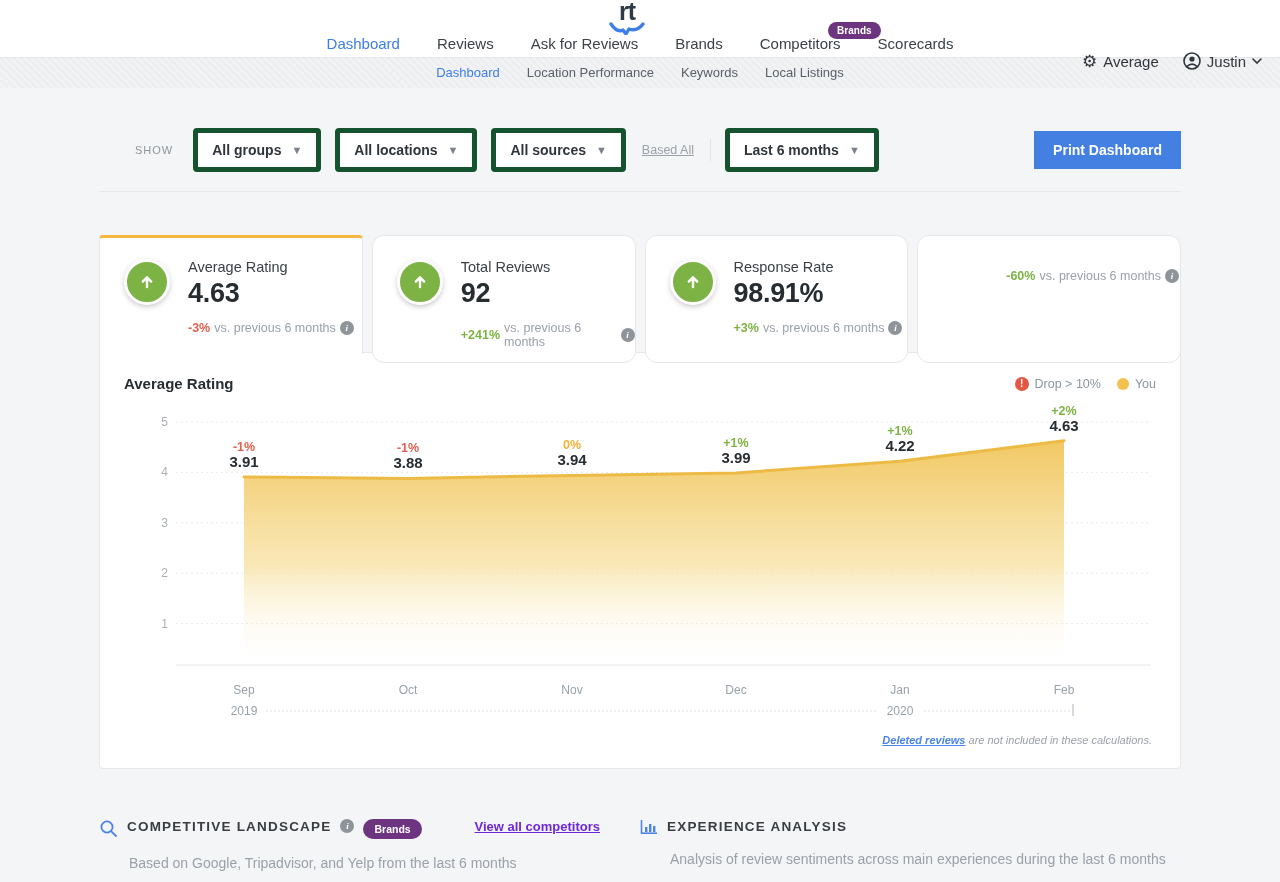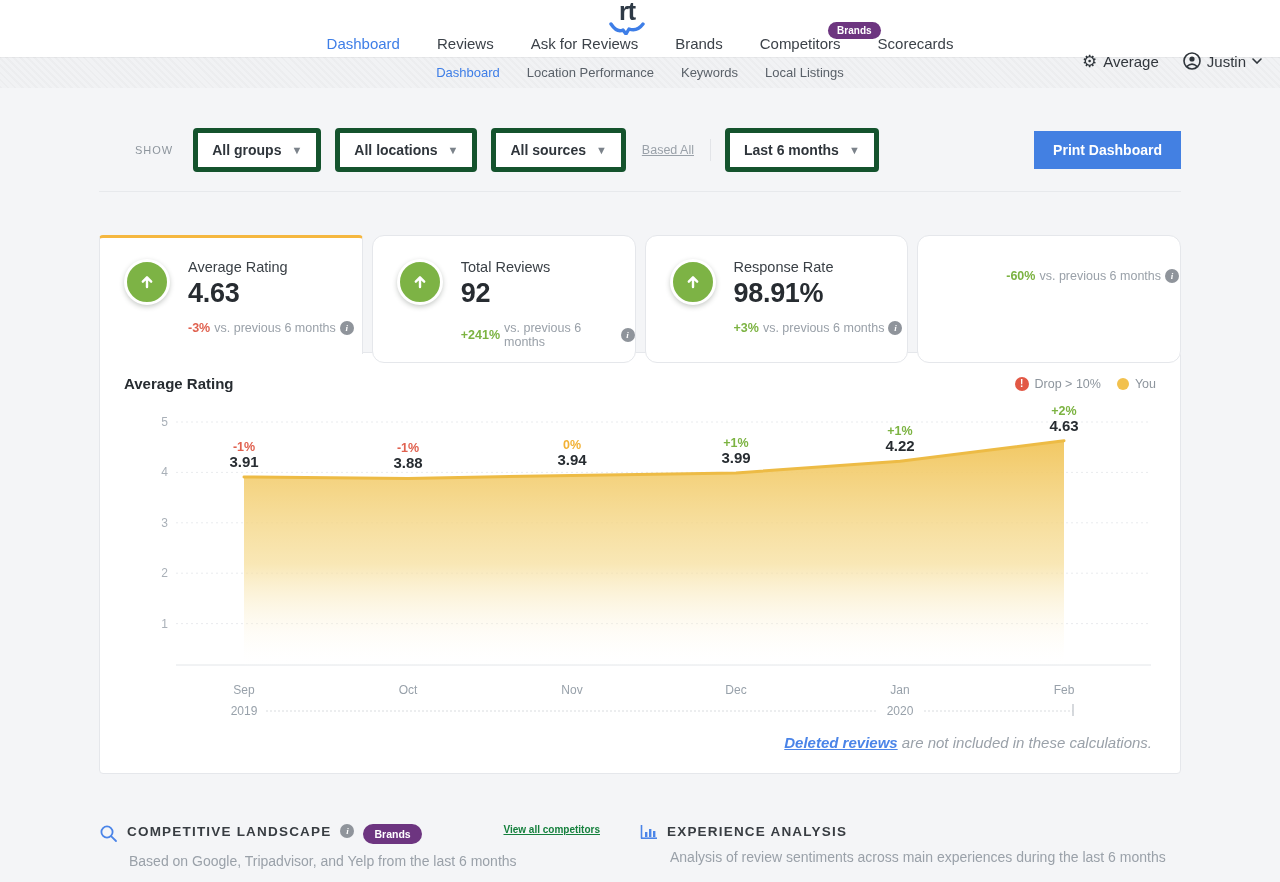--- a/index.html
+++ b/index.html
@@ -96,33 +96,33 @@
   .chart-header { display:flex; align-items:center; }
   .chart-title { font-size:15px; font-weight:bold; color:#272c31; }
   .legend { margin-left:auto; display:flex; align-items:center; gap:16px; }
   .legend-item { display:flex; align-items:center; gap:6px; font-size:12.5px; color:#8d959d; }
   .alert-dot {
     width:14px; height:14px; border-radius:50%; background:#e25845; color:#fff;
     font-size:10px; font-weight:bold; display:inline-flex; align-items:center; justify-content:center;
   }
   .you-dot { width:12px; height:12px; border-radius:50%; background:#f2c14e; }
   .chart-svg-wrap { margin-top:10px; }
-  .footnote { text-align:right; font-size:15px; font-style:italic; color:#9aa1a9; padding:6px 4px 4px 0; }
+  .footnote { text-align:right; font-size:11px; font-style:italic; color:#9aa1a9; padding:6px 4px 4px 0; }
   .footnote a { color:#4a84e8; font-weight:bold; text-decoration:underline; cursor:pointer; }
   
   .bottom { display:flex; margin-top:50px; padding-bottom:26px; }
   .bcol { width:50%; }
   .bhead { display:flex; align-items:flex-start; gap:9px; }
   .btitle { font-size:13.5px; font-weight:bold; letter-spacing:1.2px; color:#383d42; }
   .brands-pill {
     background:#6d3580; color:#fff; font-size:10.5px; font-weight:bold;
     padding:4px 11px; border-radius:10px;
   }
-  .view-link { margin-left:auto; margin-right:40px; font-size:10px; font-weight:bold; color:#15803d; text-decoration:underline; cursor:pointer; }
-  .bsub { margin-top:9px; padding-left:30px; font-size:14px; color:#9aa1a9; }
+  .view-link { margin-left:auto; margin-right:40px; font-size:13px; font-weight:bold; color:#6d28d9; text-decoration:underline; cursor:pointer; }
+  .bsub { margin-top:16px; padding-left:30px; font-size:14px; color:#9aa1a9; }
   svg text { font-family:"Liberation Sans", sans-serif; }
 </style>
 </head>
 <body>
 
 <header class="topnav">
   <div class="logo">
     <span class="logo-text">rt</span>
     <svg width="36" height="13" viewBox="0 0 36 13">
       <path d="M2 2 Q8 11 14 8 L17 12 L20 7 Q28 10 34 2" fill="none" stroke="#3e7ee7" stroke-width="3.4" stroke-linecap="round" stroke-linejoin="round"></path>

